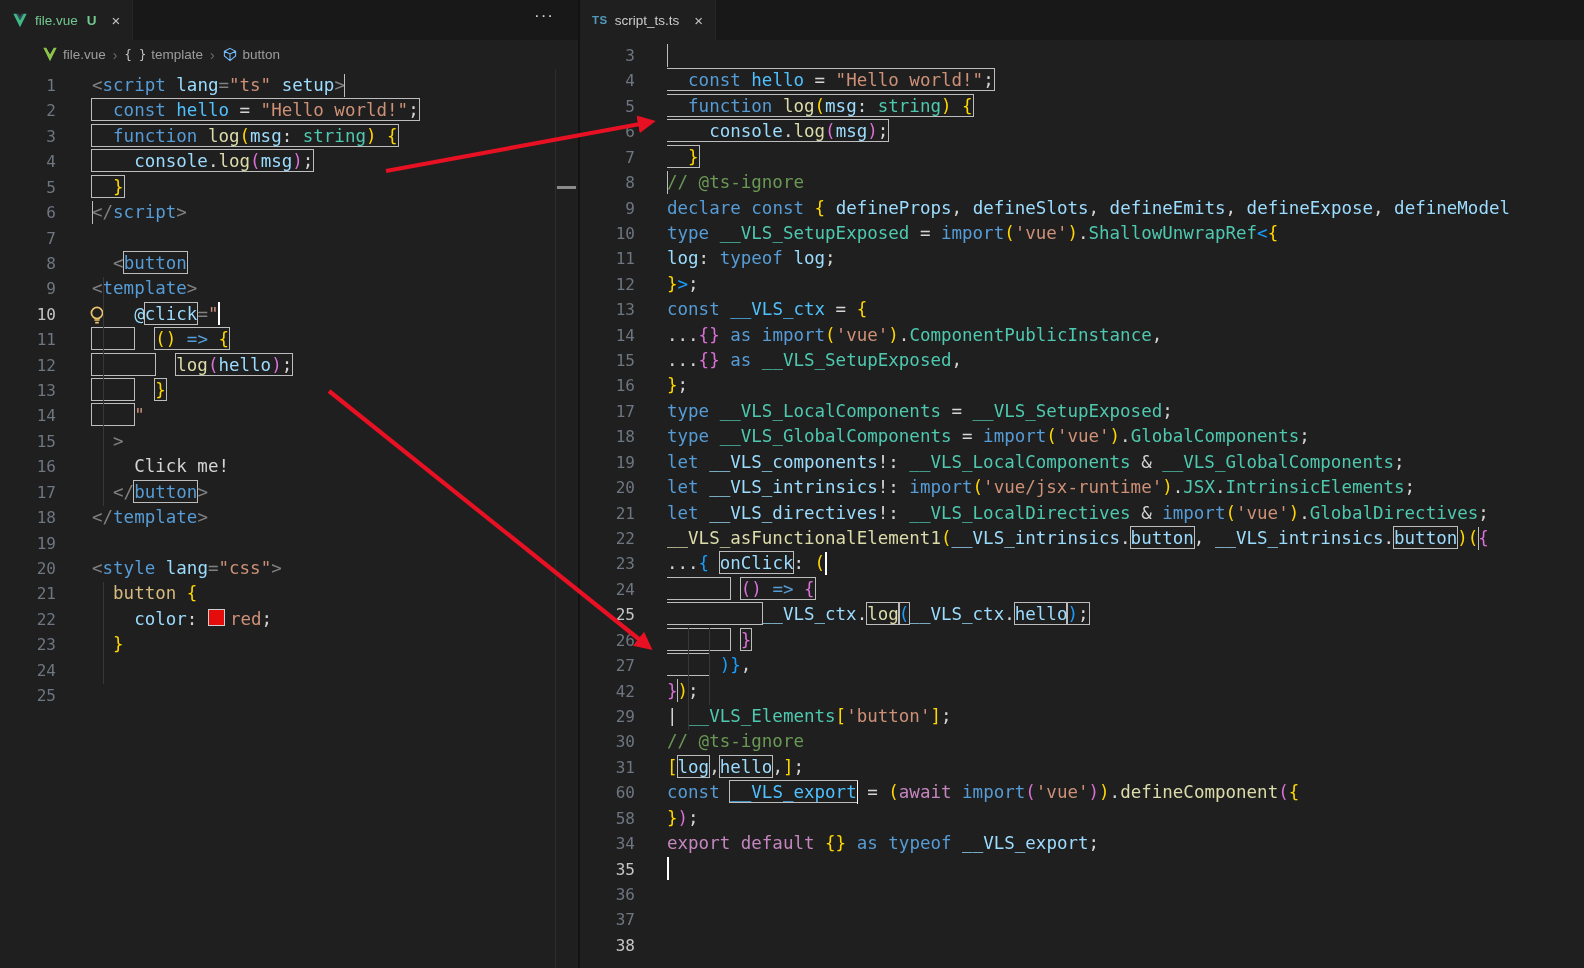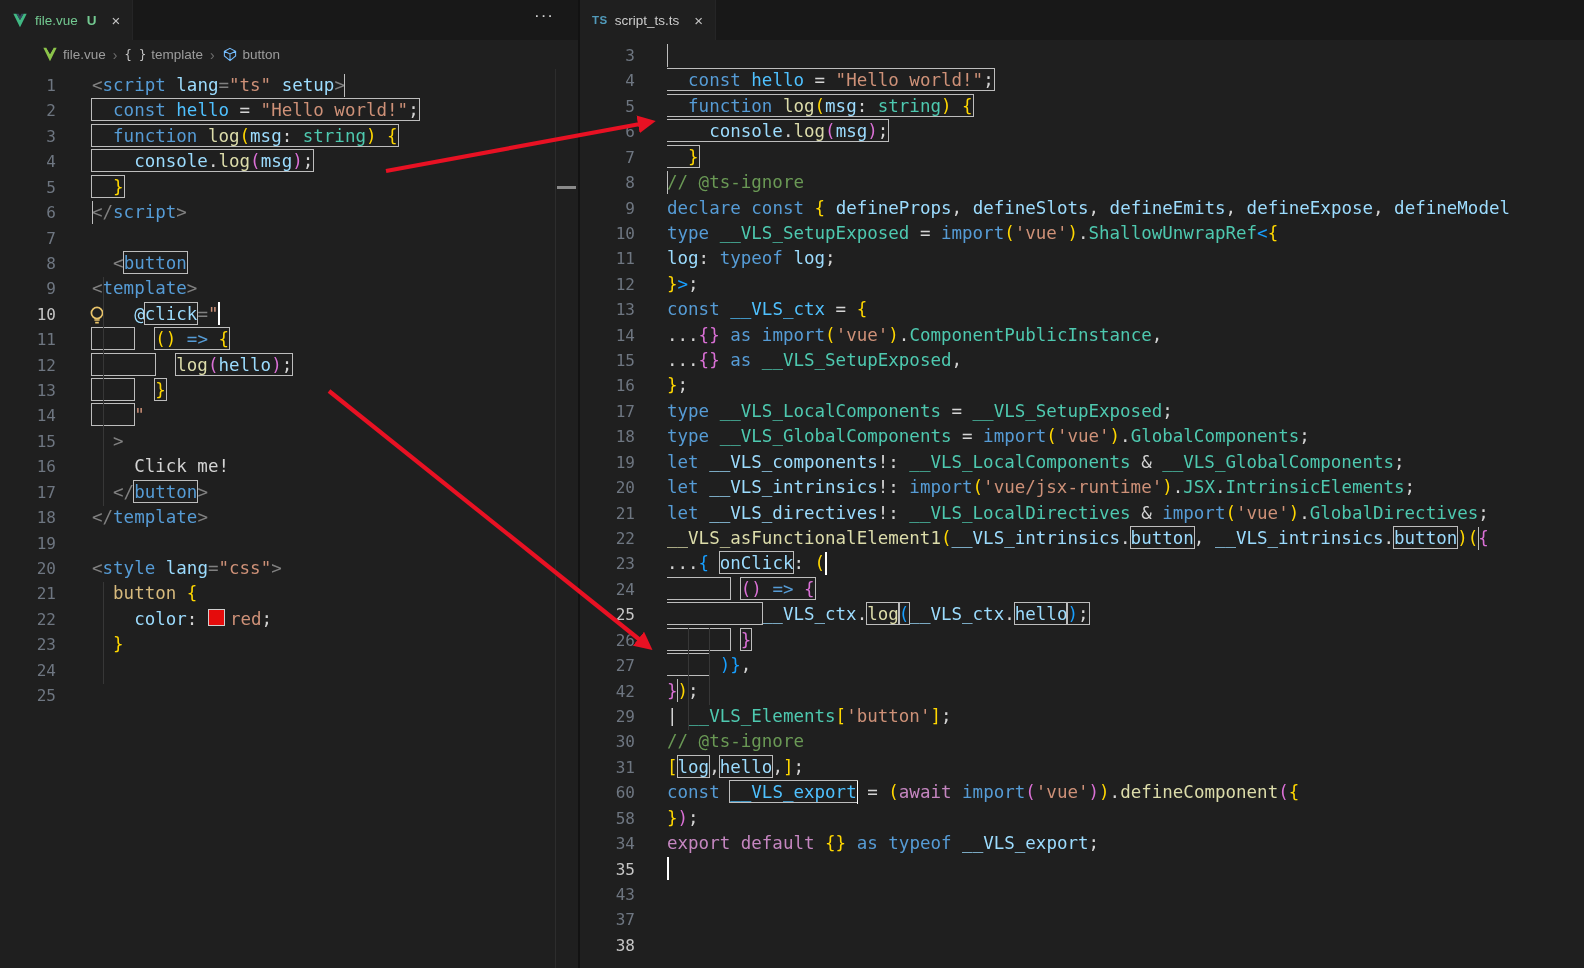--- a/index.html
+++ b/index.html
@@ -187,21 +187,21 @@
     <div class="ln">26</div>
     <div class="ln">27</div>
     <div class="ln">42</div>
     <div class="ln">29</div>
     <div class="ln">30</div>
     <div class="ln">31</div>
     <div class="ln">60</div>
     <div class="ln">58</div>
     <div class="ln">34</div>
     <div class="ln cur">35</div>
-    <div class="ln">43</div>
+    <div class="ln">36</div>
     <div class="ln">37</div>
     <div class="ln cur">38</div>
   </div>
 <div class="code" id="code-right">
     <div class="row"><span class="edge"></span></div>
     <div class="row"><span class="box"><span>  </span><span style="color: rgb(86, 156, 214);">const</span><span> </span><span style="color: rgb(79, 193, 255);">hello</span><span> = </span><span style="color: rgb(206, 145, 120);">"Hello world!"</span><span>;</span></span></div>
     <div class="row"><span class="box"><span>  </span><span style="color: rgb(86, 156, 214);">function</span><span> </span><span style="color: rgb(220, 220, 170);">log</span><span style="color: rgb(255, 215, 0);">(</span><span style="color: rgb(156, 220, 254);">msg</span><span>: </span><span style="color: rgb(78, 201, 176);">string</span><span style="color: rgb(255, 215, 0);">)</span><span> </span><span style="color: rgb(255, 215, 0);">{</span></span></div>
     <div class="row"><span class="box"><span>    </span><span style="color: rgb(156, 220, 254);">console</span><span>.</span><span style="color: rgb(220, 220, 170);">log</span><span style="color: rgb(218, 112, 214);">(</span><span style="color: rgb(156, 220, 254);">msg</span><span style="color: rgb(218, 112, 214);">)</span><span>;</span></span></div>
     <div class="row"><span class="box"><span>  </span><span style="color: rgb(255, 215, 0);">}</span></span></div>
     <div class="row"><span class="edge"></span><span style="color: rgb(106, 153, 85);">// @ts-ignore</span></div>

